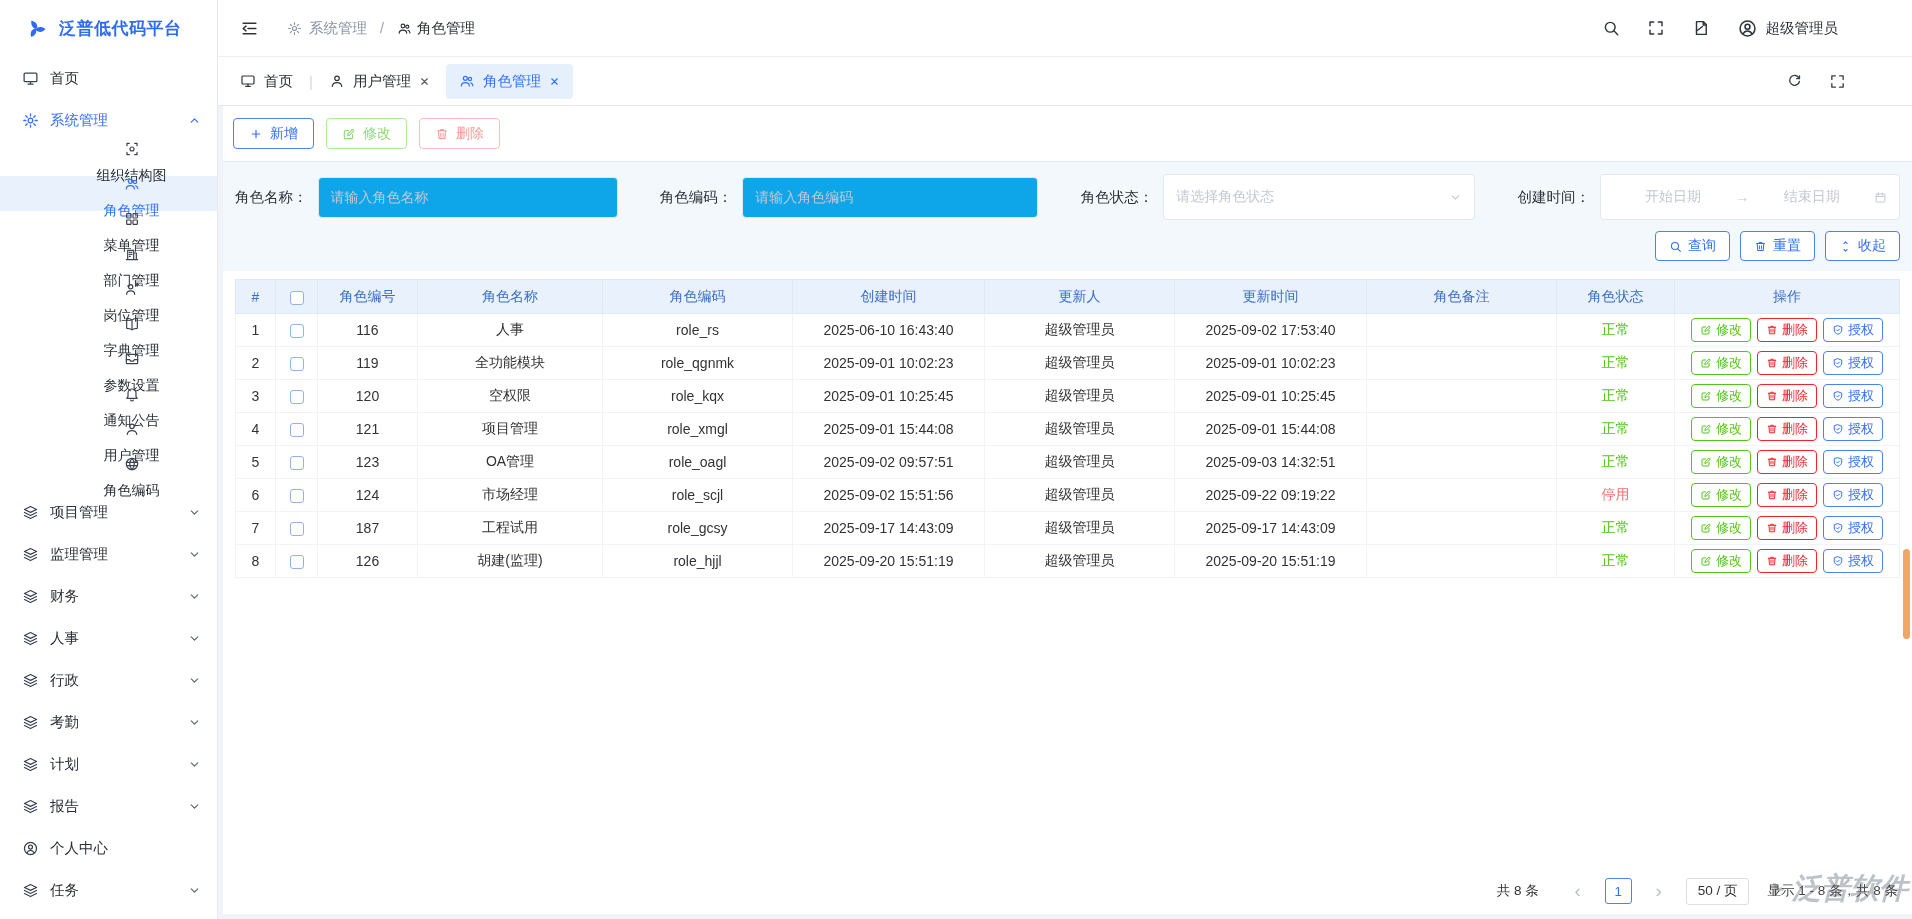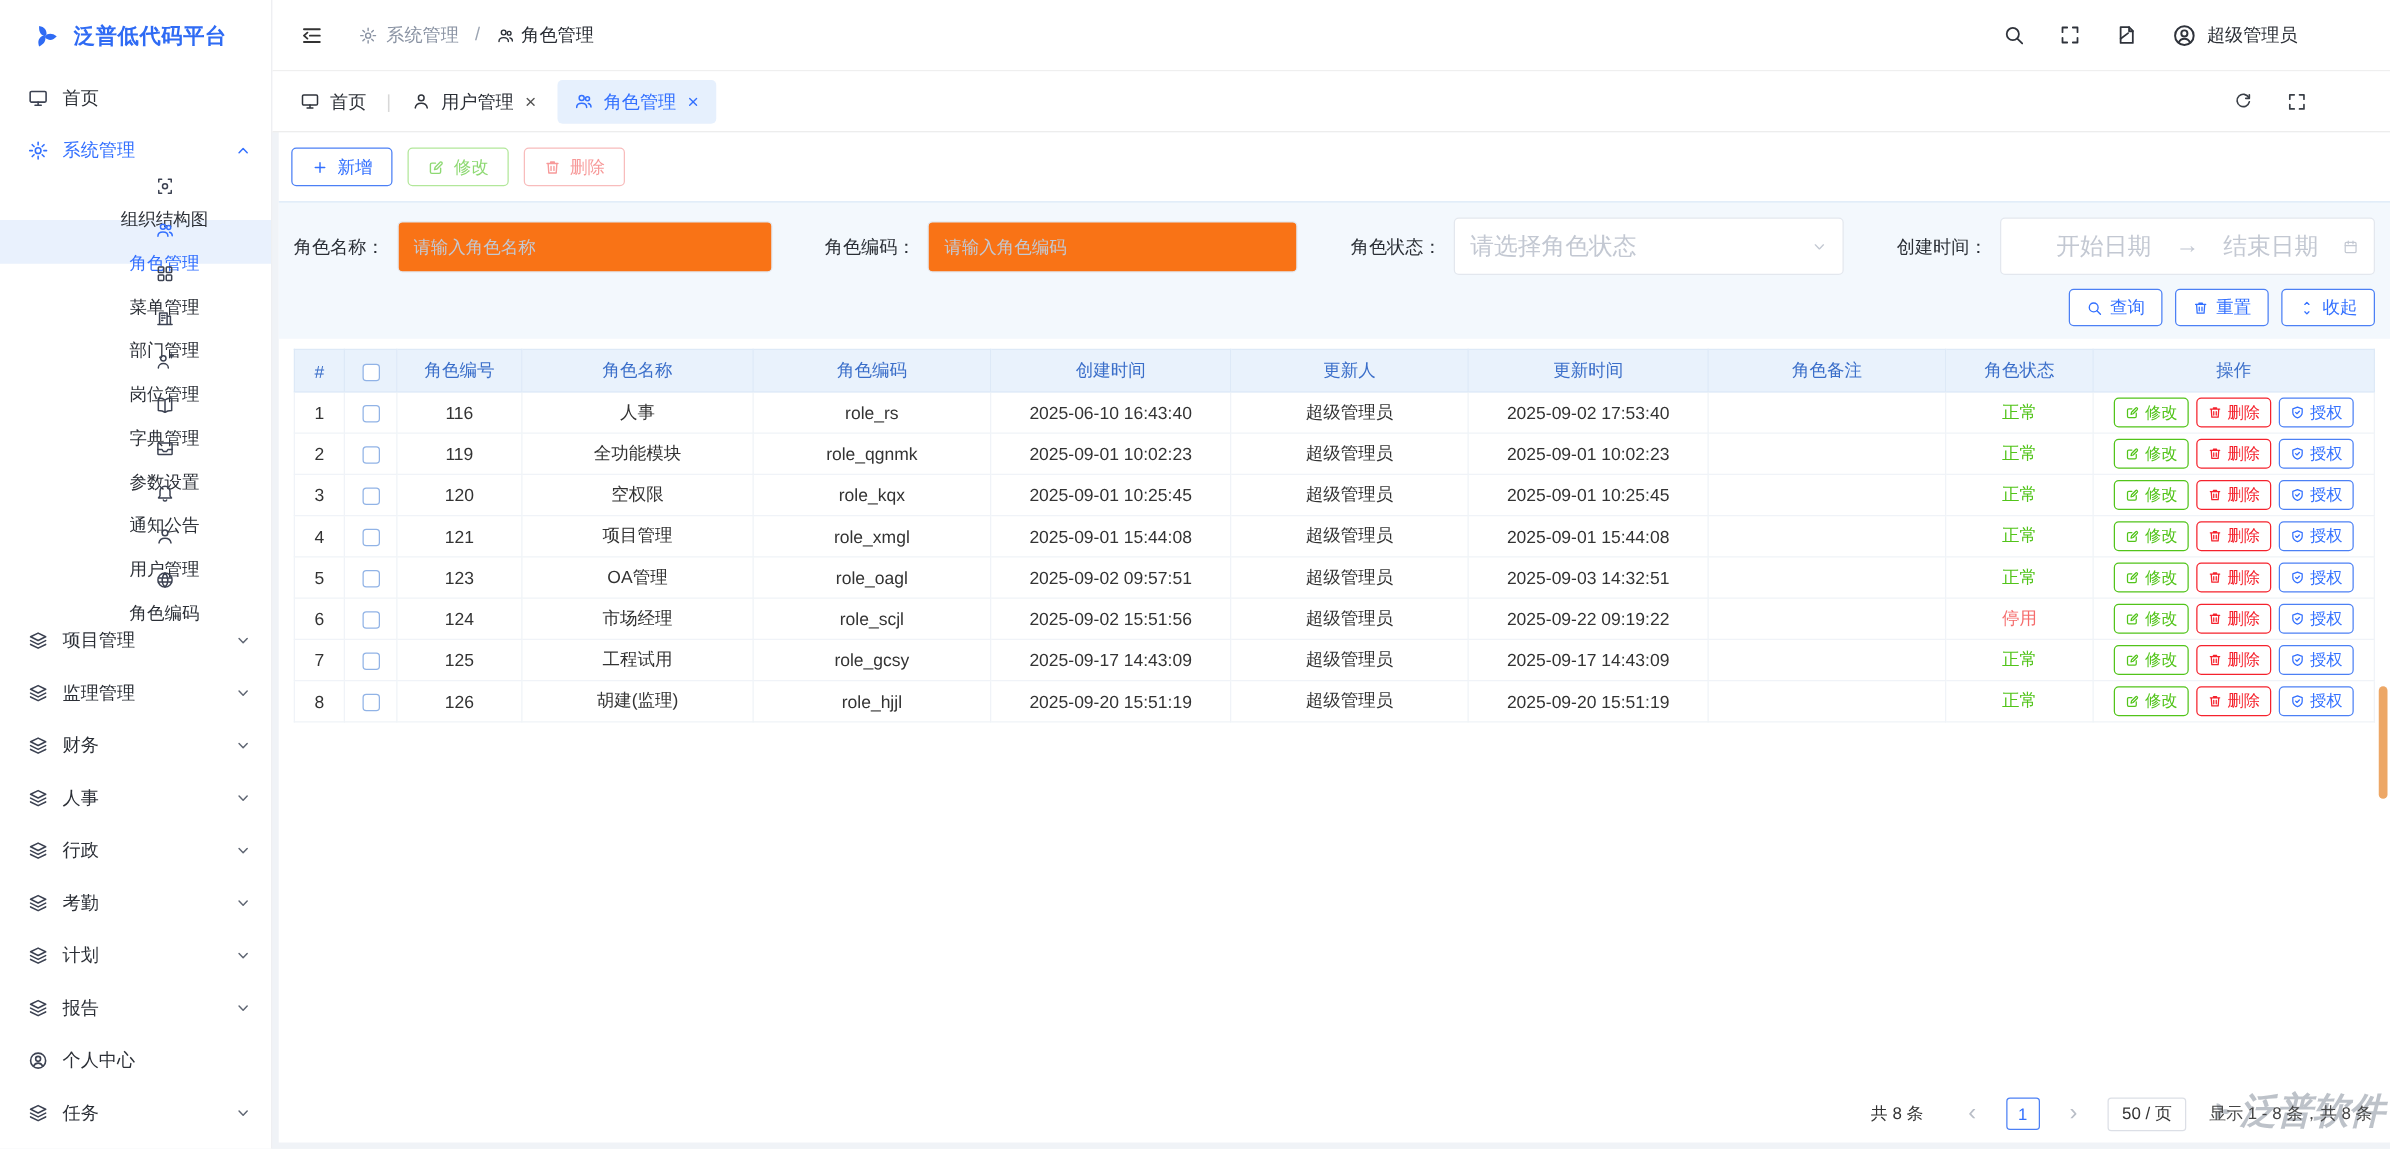--- a/index.html
+++ b/index.html
@@ -54,23 +54,23 @@
   .btn { display:inline-flex; align-items:center; gap:7px; height:31px; padding:0 15px; border-radius:4px; font-size:14px; background:#fff; border:1px solid; cursor:pointer; }
   .btn .ic { width:14px; height:14px; }
   .btn-add { color:#3370ff; border-color:#4c80f5; }
   .btn-mod { color:#8ed973; border-color:#b2e79a; }
   .btn-del { color:#f79a9a; border-color:#f8bcbc; }
 
   .filter-section { background:#f3f8fd; border-top:1px solid #dce9f8; padding:12px 12px 10px; }
   .filter-row { display:flex; align-items:center; justify-content:space-between; }
   .fgroup { display:flex; align-items:center; }
   .flabel { font-size:14.5px; color:#2b2f36; margin-right:10px; white-space:nowrap; }
-  .finput { height:41px; background:#f97316; border:1px solid #e3e7ee; border-radius:4px; padding:0 12px; font-size:14px; color:#333; outline:none; font-family:inherit; }
+  .finput { height:41px; background:#0ea5e9; border:1px solid #e3e7ee; border-radius:4px; padding:0 12px; font-size:14px; color:#333; outline:none; font-family:inherit; }
   .finput::placeholder { color:#c3c8d2; }
-  .fselect, .fdate { height:46px; background:#fff; border:1px solid #e3e7ee; border-radius:4px; display:flex; align-items:center; padding:0 12px; font-size:19px; color:#c3c8d2; cursor:pointer; }
+  .fselect, .fdate { height:46px; background:#fff; border:1px solid #e3e7ee; border-radius:4px; display:flex; align-items:center; padding:0 12px; font-size:14px; color:#c3c8d2; cursor:pointer; }
   .fselect { justify-content:space-between; }
   .fselect .ic, .fdate .ic { width:13px; height:13px; color:#c3c8d2; }
   .fdate { justify-content:space-between;padding-left:44px; }
   .filter-actions { display:flex; justify-content:flex-end; gap:10px; margin-top:11px; }
   .fbtn { height:30px; padding:0 13px; border:1px solid #4c80f5; color:#3370ff; border-radius:4px; display:inline-flex; align-items:center; gap:6px; background:#fff; font-size:14px; cursor:pointer; }
   .fbtn .ic { width:13px; height:13px; }
 
   .table-wrap { flex:1; padding:8px 12px 0; min-height:0; }
   table { width:100%; border-collapse:collapse; table-layout:fixed; font-size:14px; }
   thead th { background:#e9f2fc; color:#3a6ec9; font-weight:400; height:34px; border:1px solid #dde9f7; text-align:center; }
@@ -740,21 +740,21 @@
                         </svg>
                         <span>授权</span>
                       </button>
                     </span>
                   </td>
                 </tr>
 
                 <tr>
                   <td>7</td>
                   <td><span class="cb"></span></td>
-                  <td>125</td>
+                  <td>187</td>
                   <td>工程试用</td>
                   <td>role_gcsy</td>
                   <td>2025-09-17 14:43:09</td>
                   <td>超级管理员</td>
                   <td>2025-09-17 14:43:09</td>
                   <td></td>
                   <td><span class="ok">正常</span></td>
                   <td>
                     <span class="acts">
                       <button class="abtn a-edit">

